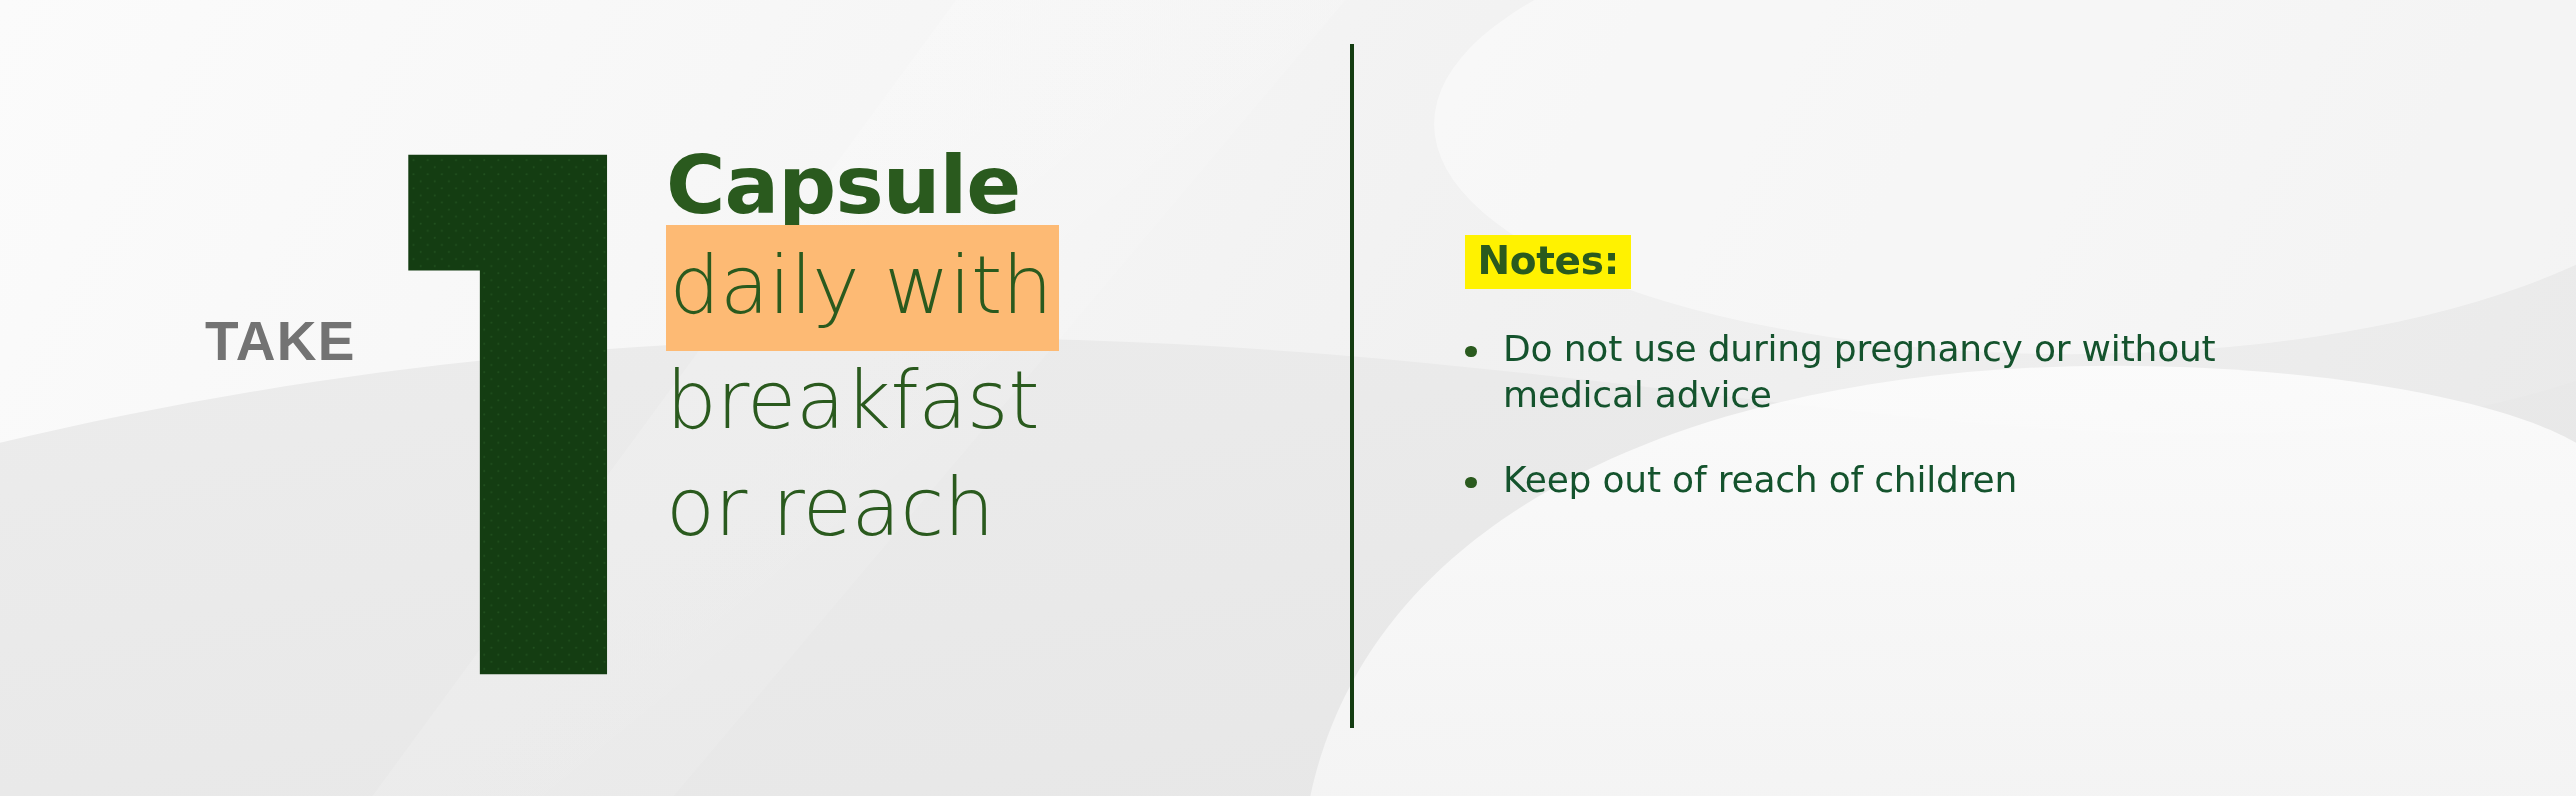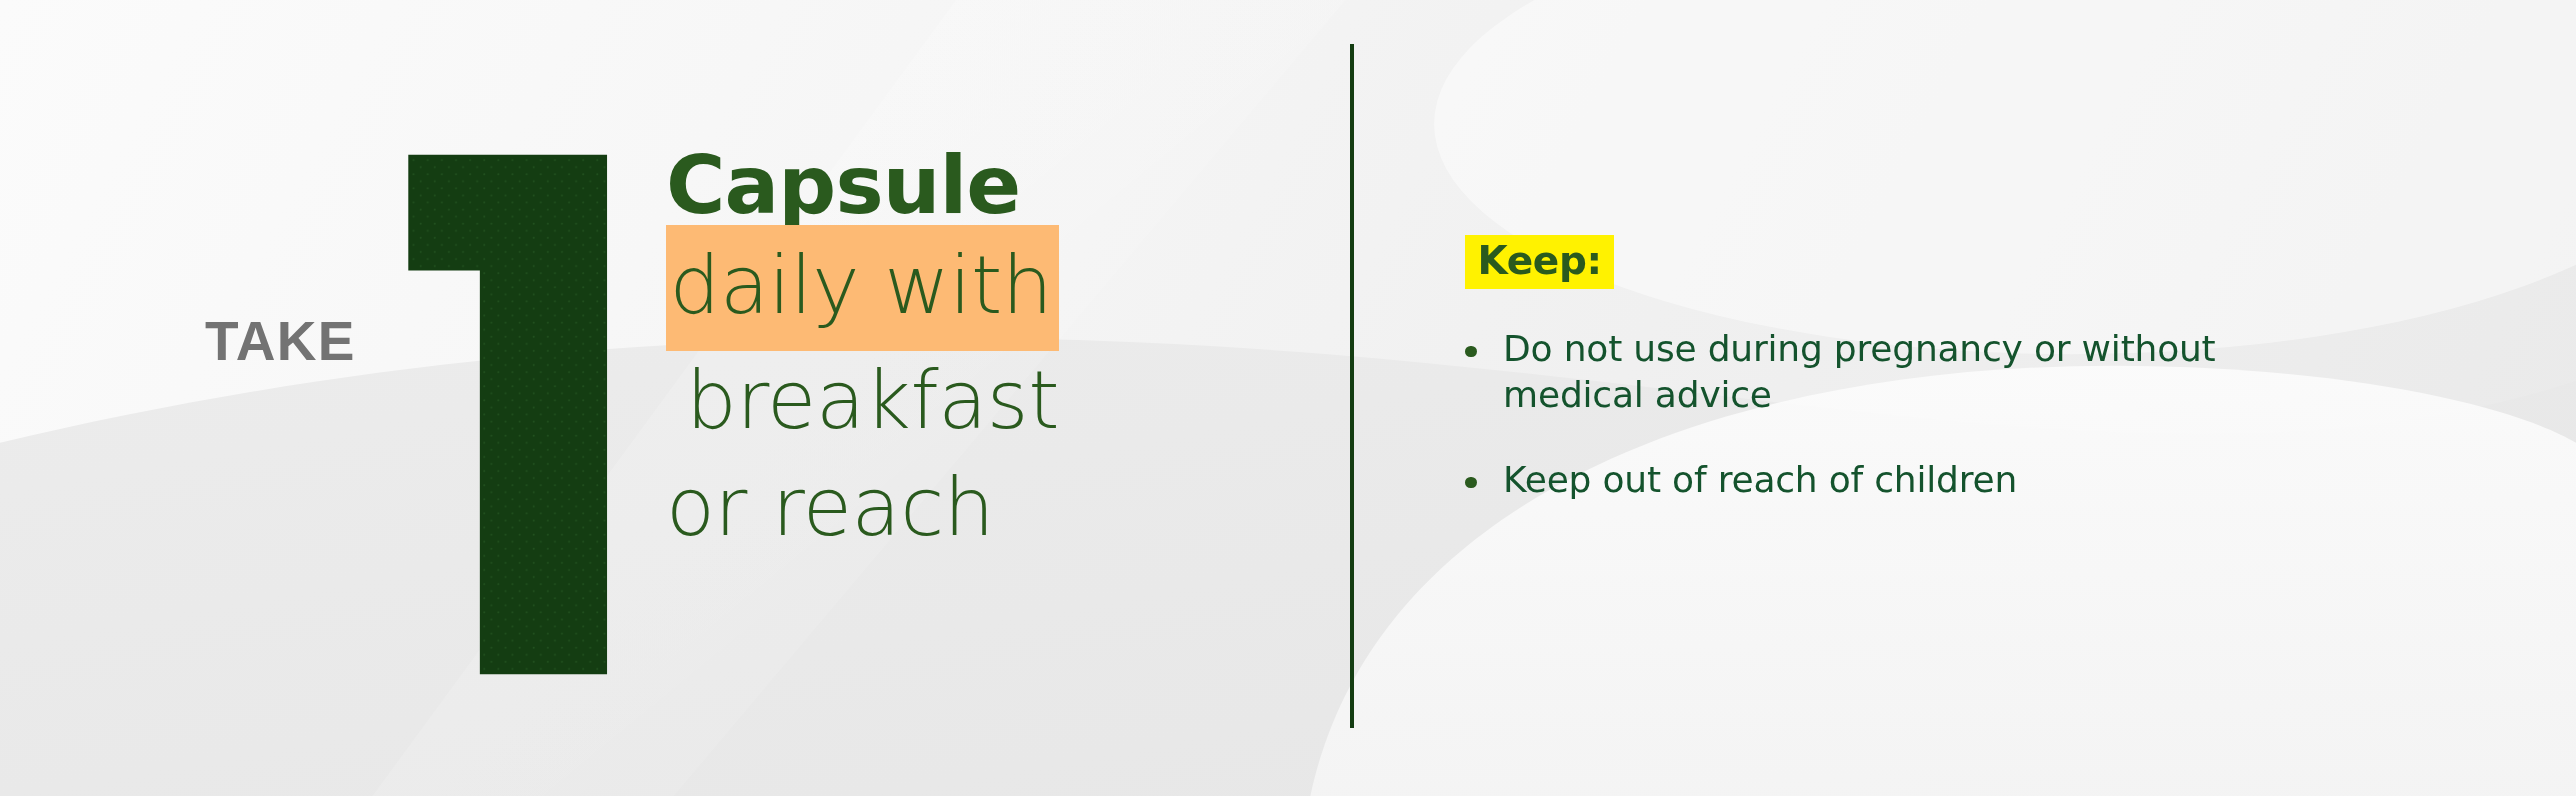--- a/index.html
+++ b/index.html
@@ -83,21 +83,21 @@
     height: 99px;
   }
   .dose-line-2,
   .dose-line-3,
   .dose-line-4 {
     font-size: 80px;
     font-weight: 300;
     letter-spacing: -0.4px;
   }
   .dose-line-2 { height: 113px; margin-top: 1.8px; }
-  .dose-line-3 { height: 106px; margin-top: 1.8px; margin-left: 20px; }
+  .dose-line-3 { height: 106px; margin-top: 1.8px; }
   .dose-line-4 { height: 106px; margin-top: 1.8px; }
 
   .hl {
     background: #fdba74;
     padding: 14px 7px 19.5px 3.5px;
     box-decoration-break: clone;
     -webkit-box-decoration-break: clone;
   }
 
   
@@ -215,21 +215,21 @@
         <span class="hl">daily with</span>
       </div>
       <div class="dose-line dose-line-3">breakfast</div>
       <div class="dose-line dose-line-4">or reach</div>
     </div>
   </div>
 
   <div class="divider"></div>
 
   <div class="notes-panel">
-    <div class="notes-title">Keep:</div>
+    <div class="notes-title">Notes:</div>
 
     <ul class="notes-list">
       <li class="note-item">
         <span class="note-bullet"></span>
         <span class="note-text">Do not use during pregnancy or without medical advice</span>
       </li>
       <li class="note-item">
         <span class="note-bullet"></span>
         <span class="note-text">Keep out of reach of children</span>
       </li>

